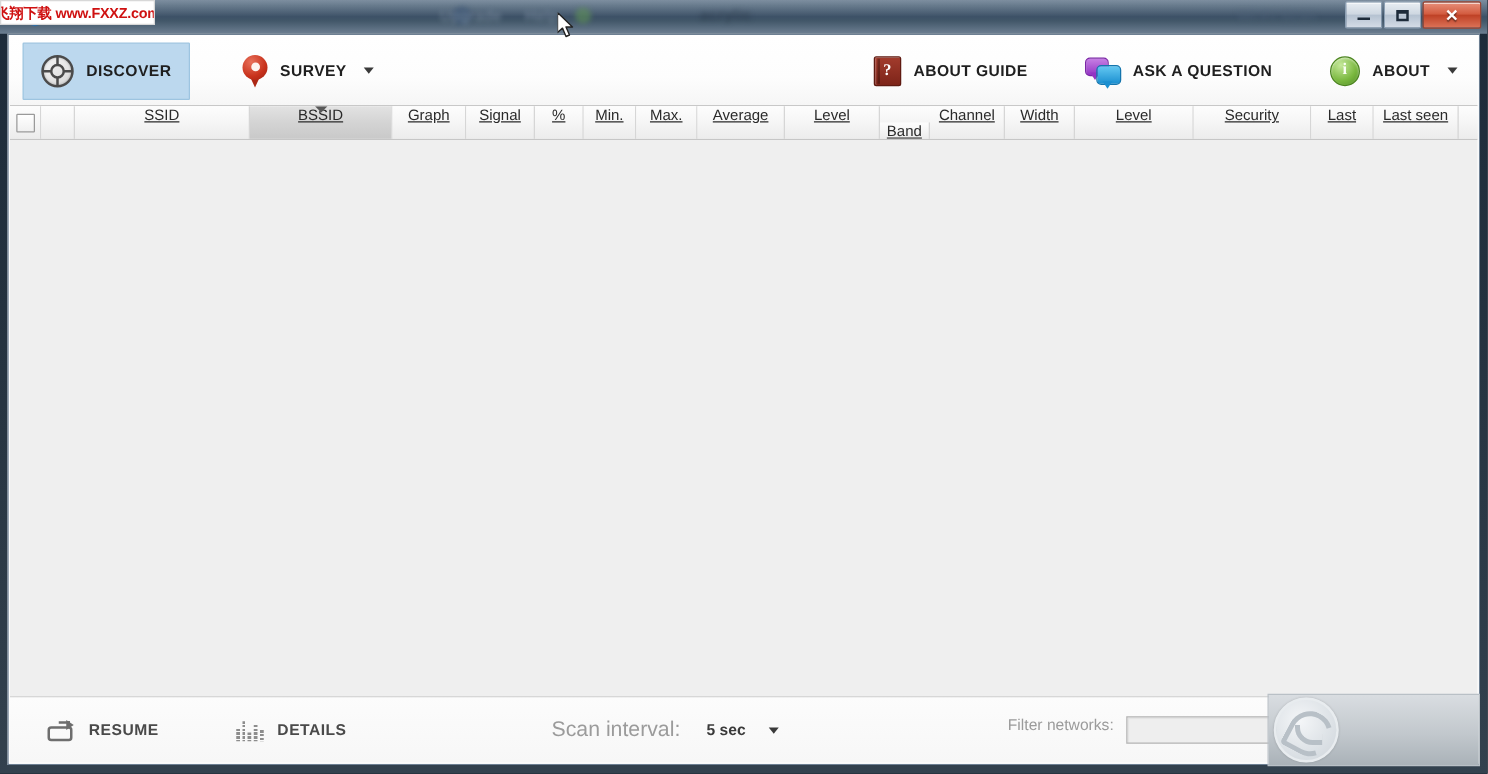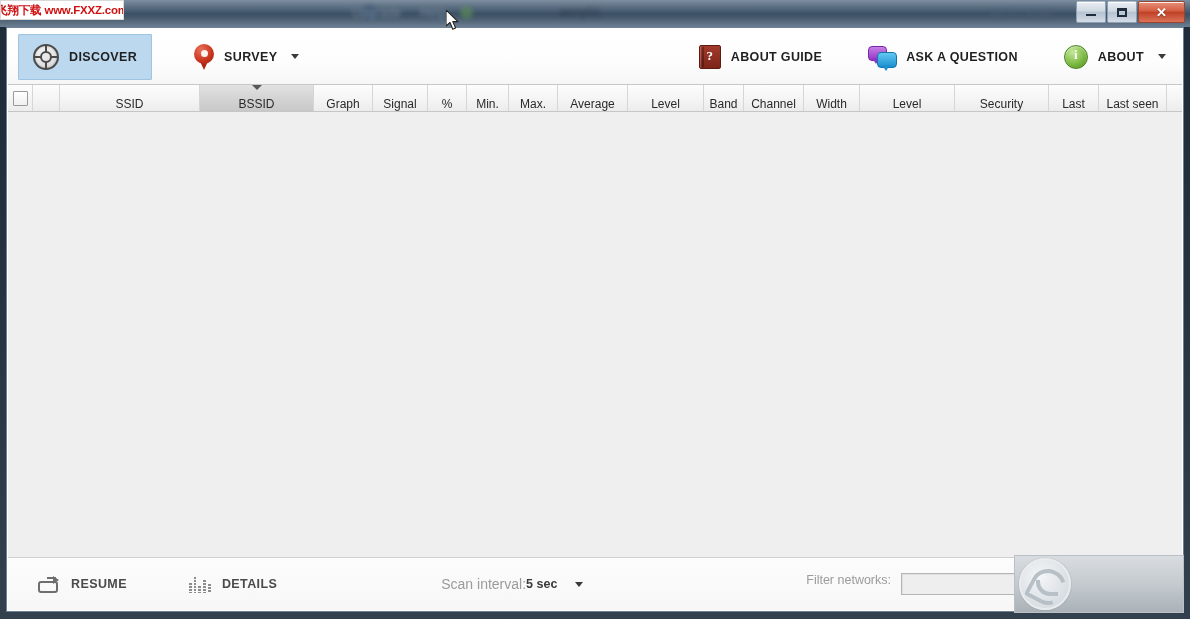--- a/index.html
+++ b/index.html
@@ -272,29 +272,30 @@
     height: 26px;
     flex: 0 0 26px;
     display: flex;
     background: linear-gradient(180deg,#fdfdfd 0%,#f4f4f4 50%,#eaeaea 100%);
     border-bottom: 1px solid #c6c6c6;
     position: relative;
   }
   .col {
     position: relative;
     display: flex;
-    align-items: flex-end;
+    align-items: flex-start;
     justify-content: center;
     font-size: 12px;
     color: #2a2a2a;
     border-right: 1px solid #d6d6d6;
     box-sizing: border-box;
     background: linear-gradient(180deg,#fdfdfd 0%,#f5f5f5 52%,#ececec 100%);
     white-space: nowrap;
     overflow: hidden;
+    text-decoration: underline;
   }
   .col.sorted {
     background: linear-gradient(180deg,#e2e2e2 0%,#d4d4d4 50%,#c9c9c9 100%);
   }
   .col .sortarrow {
     position: absolute;
     top: 0px; left: 50%; margin-left: -5px;
     width: 0; height: 0;
     border-left: 5px solid transparent;
     border-right: 5px solid transparent;
@@ -373,21 +374,21 @@
   .ico-details i.seg {
     background-image: repeating-linear-gradient(180deg,#8d8d8d 0 2px, transparent 2px 3px);
     background-color: transparent;
   }
 
   .sb-scan {
     display: flex; align-items: center;
     margin-left: 12px;
   }
   .sb-scan-label {
-    font-size: 14px; color: #9b9b9b; margin-right: 0; white-space:nowrap;
+    font-size: 17px; color: #9b9b9b; margin-right: 21px; white-space:nowrap;
   }
   .sb-scan-value {
     font-size: 12.5px; font-weight: bold; color: #3a3a3a; white-space:nowrap;
   }
   .sb-caret {
     width: 0; height: 0;
     border-left: 4px solid transparent;
     border-right: 4px solid transparent;
     border-top: 5px solid #3a3a3a;
     margin-left: 18px;
@@ -603,21 +604,21 @@
       </div>
       <div class="col" style="width:49px;flex:0 0 49px;">
         <span>Max.</span>
       </div>
       <div class="col" style="width:70px;flex:0 0 70px;">
         <span>Average</span>
       </div>
       <div class="col" style="width:76px;flex:0 0 76px;">
         <span>Level</span>
       </div>
-      <div class="col" style="width:40px;flex:0 0 40px;">
+      <div class="col" style="width:40px;flex:0 0 40px;margin-top:13px;">
         <span>Band</span>
       </div>
       <div class="col" style="width:60px;flex:0 0 60px;">
         <span>Channel</span>
       </div>
       <div class="col" style="width:56px;flex:0 0 56px;">
         <span>Width</span>
       </div>
       <div class="col" style="width:95px;flex:0 0 95px;">
         <span>Level</span>

